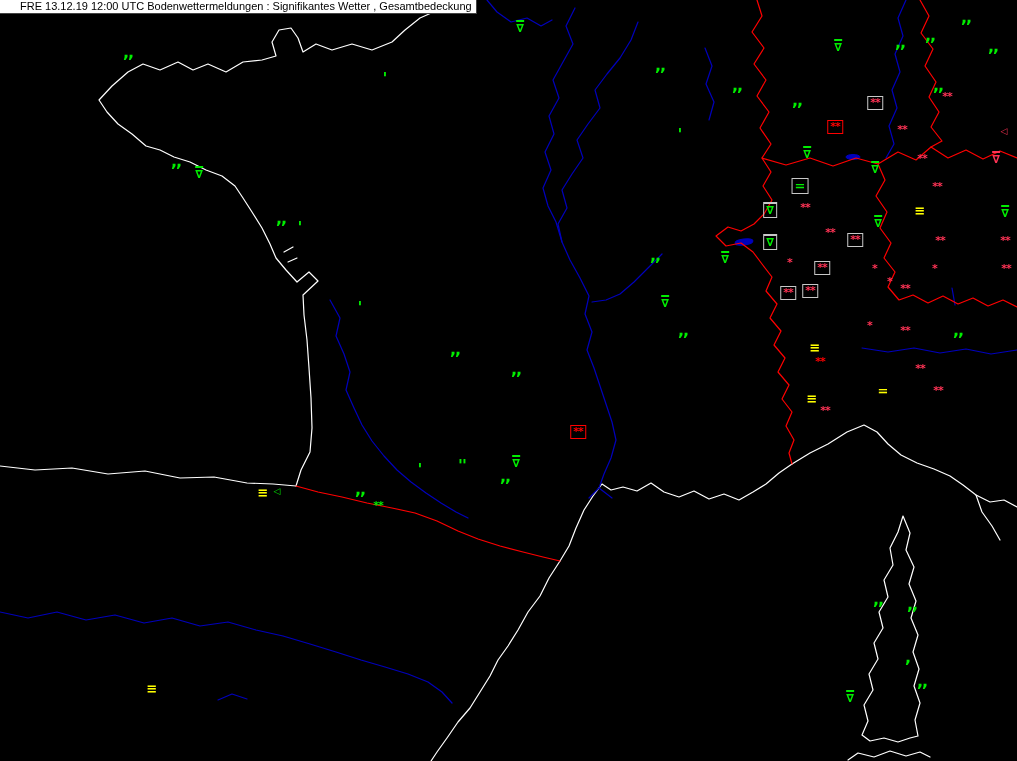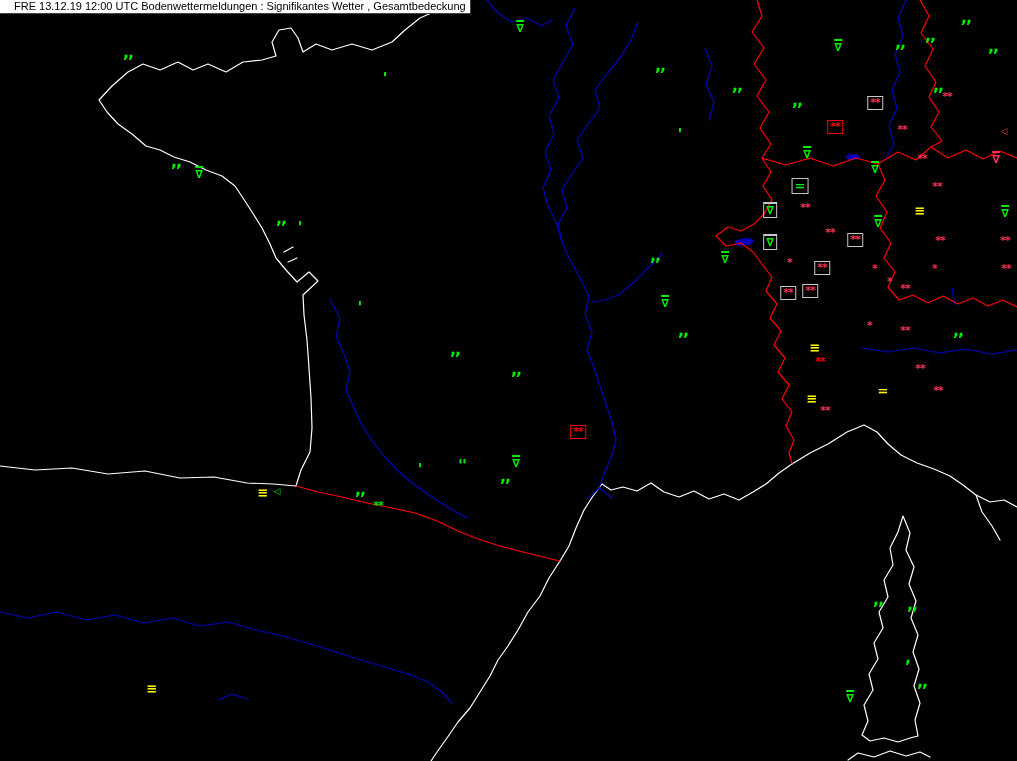--- a/index.html
+++ b/index.html
@@ -14,21 +14,21 @@
     position:absolute;transform:translate(-50%,-50%);
     font-family:"DejaVu Sans",sans-serif;font-weight:bold;line-height:1;
     white-space:nowrap;
   }
   .sym.boxed{border:1px solid #c8c8c8;padding:0 2px 1px 2px;}
   .sym.barred{border-top:2px solid currentColor;padding-top:1px;}
   .titlebar{
     position:absolute;left:0;top:0;z-index:5;
     background:#ffffff;color:#000000;
     font-family:"Liberation Sans",sans-serif;font-size:11px;line-height:11px;
-    padding:1px 4px 1px 14px;white-space:nowrap;
+    padding:1px 4px 1px 20px;white-space:nowrap;
     border-right:1px solid #444;border-bottom:1px solid #444;
   }
 </style>
 </head>
 <body>
 
 <div class="screen" style="background: rgb(0, 0, 0);">
 
   <svg class="map-svg" width="1017" height="761" viewBox="0 0 1017 761">
 

